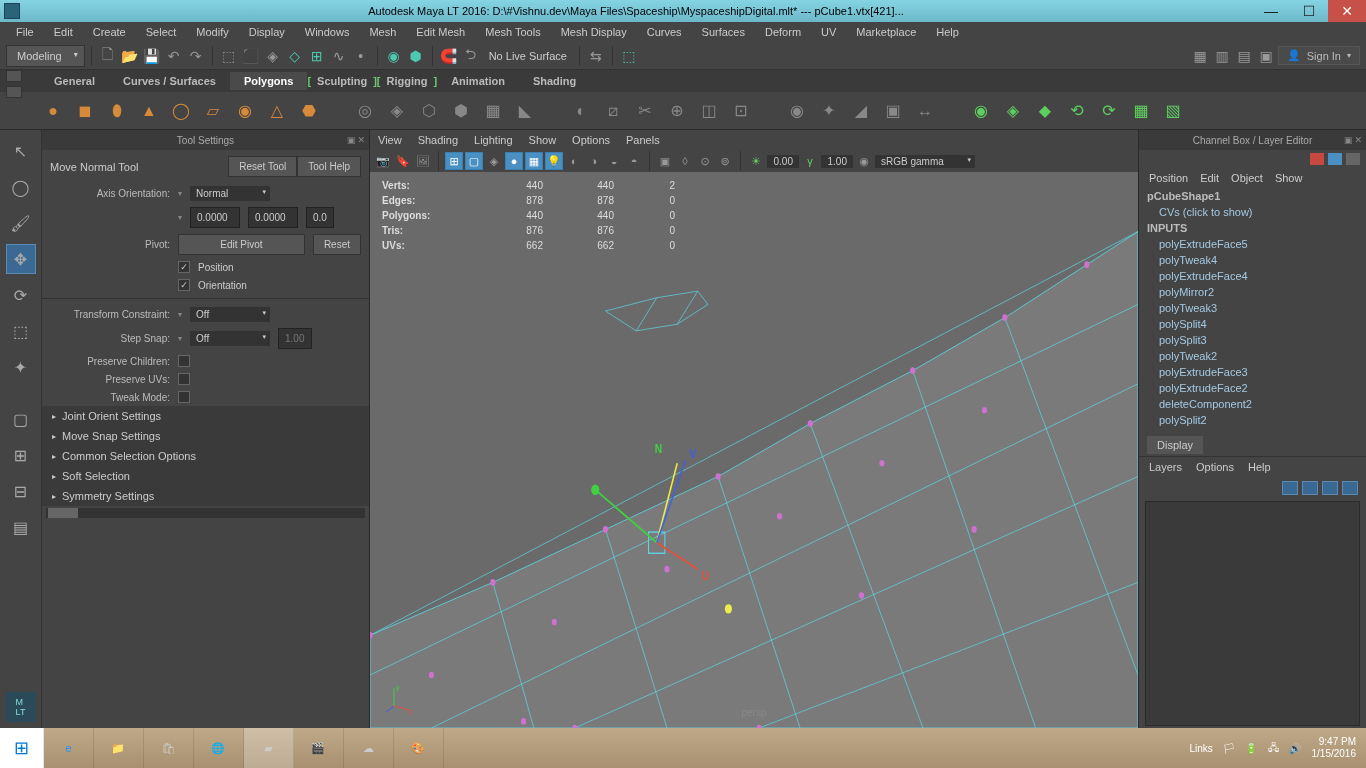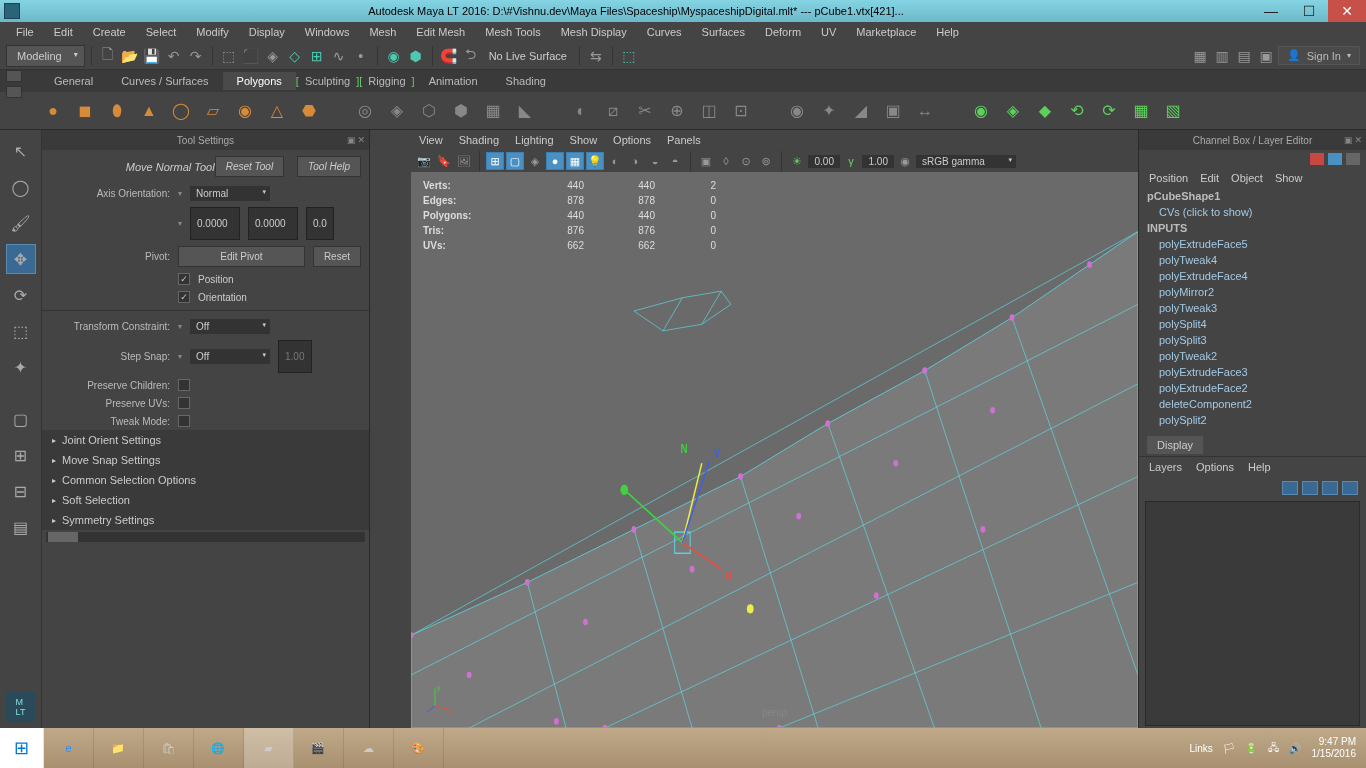--- a/index.html
+++ b/index.html
@@ -22,21 +22,21 @@
 .status-toolbar { height: 28px; background: #444; display: flex; align-items: center; padding: 0 6px; gap: 2px; border-bottom: 1px solid #333; }
 .status-dropdown { background: #555; padding: 4px 22px 4px 10px; border: 1px solid #333; color: #ccc; position: relative; font-size: 11px; }
 .status-dropdown::after { content: "▾"; position: absolute; right: 6px; font-size: 8px; }
 .tbicon { width: 20px; height: 20px; display: inline-flex; align-items: center; justify-content: center; color: #999; font-size: 14px; }
 .tbicon.teal { color: #4ec9b0; }
 .sep { width: 1px; height: 20px; background: #333; margin: 0 4px; }
 .no-live { color: #ccc; font-size: 11px; padding: 0 6px; }
 .signin { display: flex; align-items: center; gap: 6px; color: #bbb; padding: 2px 8px; border: 1px solid #555; background: #4a4a4a; }
 
 
-.shelf-tabs { height: 22px; background: #3a3a3a; display: flex; align-items: center; padding-left: 40px; font-size: 11px; }
+.shelf-tabs { height: 22px; background: #3a3a3a; display: flex; align-items: center; padding-left: 40px; font-size: 11px; font-weight: bold; }
 .shelf-tab { padding: 3px 14px; color: #bbb; }
 .shelf-tab.active { background: #4a4a4a; color: #fff; }
 
 
 .shelf-icons { height: 38px; background: #444; display: flex; align-items: center; padding-left: 40px; gap: 6px; border-bottom: 1px solid #2a2a2a; }
 .shelf-ico { width: 26px; height: 26px; display: inline-flex; align-items: center; justify-content: center; font-size: 16px; color: #d68a3a; }
 .shelf-ico.grey { color: #888; }
 .shelf-ico.green { color: #5dcf5d; }
 .shelf-gap { width: 18px; }
 .shelf-left-ctrl { position: absolute; left: 6px; top: 70px; width: 28px; height: 60px; display: flex; flex-direction: column; gap: 4px; }
@@ -48,37 +48,37 @@
 
 .toolbox { width: 42px; background: #444; display: flex; flex-direction: column; align-items: center; padding-top: 6px; gap: 6px; border-right: 1px solid #333; }
 .tool-btn { width: 30px; height: 30px; display: flex; align-items: center; justify-content: center; color: #aaa; font-size: 16px; border: 1px solid transparent; }
 .tool-btn.active { background: #3a6a94; border-color: #5a8ab4; }
 .tool-btn.logo { background: #2a4a5a; color: #8dd; font-size: 9px; border-radius: 2px; margin-top: auto; margin-bottom: 6px; }
 
 
 .tool-settings { width: 328px; background: #444; border-right: 1px solid #2a2a2a; display: flex; flex-direction: column; }
 .panel-header { height: 20px; background: #3a3a3a; display: flex; align-items: center; justify-content: center; font-size: 10px; color: #aaa; position: relative; }
 .panel-header .ctrls { position: absolute; right: 4px; display: flex; gap: 2px; font-size: 9px; color: #888; }
-.ts-title { display: flex; align-items: center; justify-content: flex-end; padding: 6px 8px; font-style: italic; }
+.ts-title { display: flex; align-items: center; justify-content: space-between; padding: 6px 8px; }
 .ts-title-text { font-size: 11px; }
-.ts-btns { display: flex; gap: 13px; }
+.ts-btns { display: flex; gap: 0; }
 .ts-btn { background: #555; border: 1px solid #333; padding: 4px 10px; font-size: 10px; color: #ccc; }
 .section-hdr { background: #3a3a3a; padding: 4px 10px; font-size: 11px; display: flex; align-items: center; gap: 6px; }
 .section-hdr::before { content: "▾"; font-size: 8px; }
 .section-hdr.collapsed::before { content: "▸"; }
 .form-row { display: flex; align-items: center; padding: 3px 8px; gap: 8px; font-size: 10px; }
 .form-label { width: 120px; text-align: right; color: #bbb; }
-.form-val { background: #333; border: 1px solid #222; padding: 10px 6px; color: #ccc; min-width: 50px; }
+.form-val { background: #333; border: 1px solid #222; padding: 4px 6px; color: #ccc; min-width: 50px; }
 .chk { width: 12px; height: 12px; border: 1px solid #666; background: #333; display: inline-flex; align-items: center; justify-content: center; font-size: 9px; color: #ccc; }
 .chk.on::after { content: "✓"; }
 .dropdown-sm { background: #333; padding: 2px 20px 2px 6px; position: relative; min-width: 80px; }
 .dropdown-sm::after { content: "▾"; position: absolute; right: 4px; font-size: 7px; }
 
 
-.viewport-wrap { flex: 1; display: flex; flex-direction: column; background: #444; margin-left: 41px; }
+.viewport-wrap { flex: 1; display: flex; flex-direction: column; background: #444; }
 .vp-menubar { height: 20px; display: flex; align-items: center; padding: 0 8px; gap: 16px; font-size: 11px; background: #444; }
 .vp-toolbar { height: 22px; background: #444; display: flex; align-items: center; padding: 0 4px; gap: 2px; }
 .vp-ico { width: 18px; height: 18px; display: inline-flex; align-items: center; justify-content: center; color: #999; font-size: 11px; border: 1px solid transparent; }
 .vp-ico.blue { background: #4a90c2; color: #fff; border-color: #3a80b2; }
 .vp-num { background: #333; padding: 1px 6px; font-size: 10px; color: #ccc; min-width: 32px; text-align: right; }
 .vp-combo { background: #333; padding: 1px 18px 1px 6px; font-size: 10px; position: relative; min-width: 100px; }
 .vp-combo::after { content: "▾"; position: absolute; right: 4px; font-size: 7px; }
 .viewport { flex: 1; background: #6a6a6a; position: relative; overflow: hidden; }
 .hud { position: absolute; top: 8px; left: 12px; font-size: 10px; color: #ddd; }
 .hud-row { display: flex; gap: 11px; margin-bottom: 4px; }

